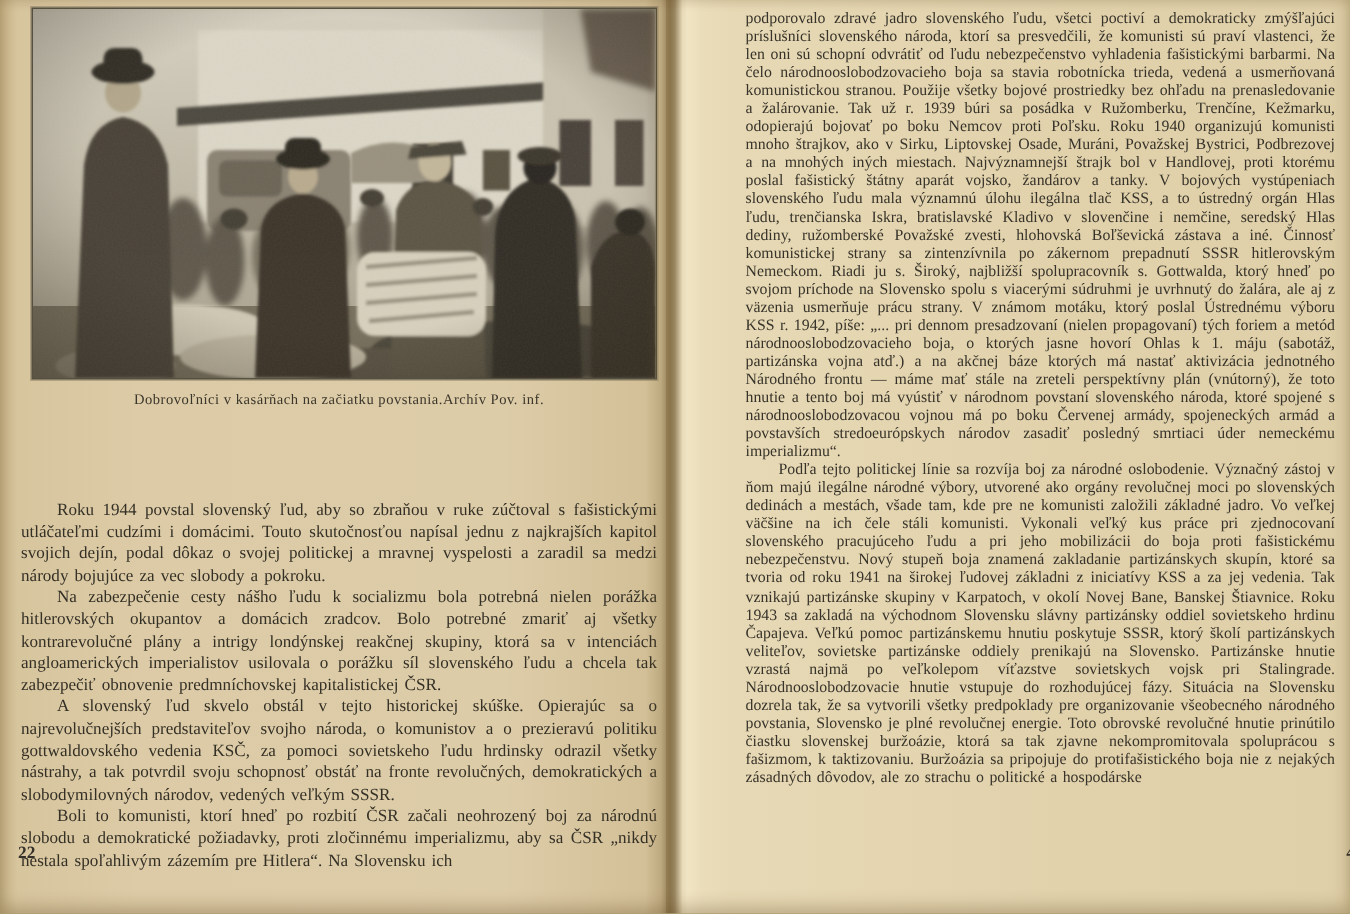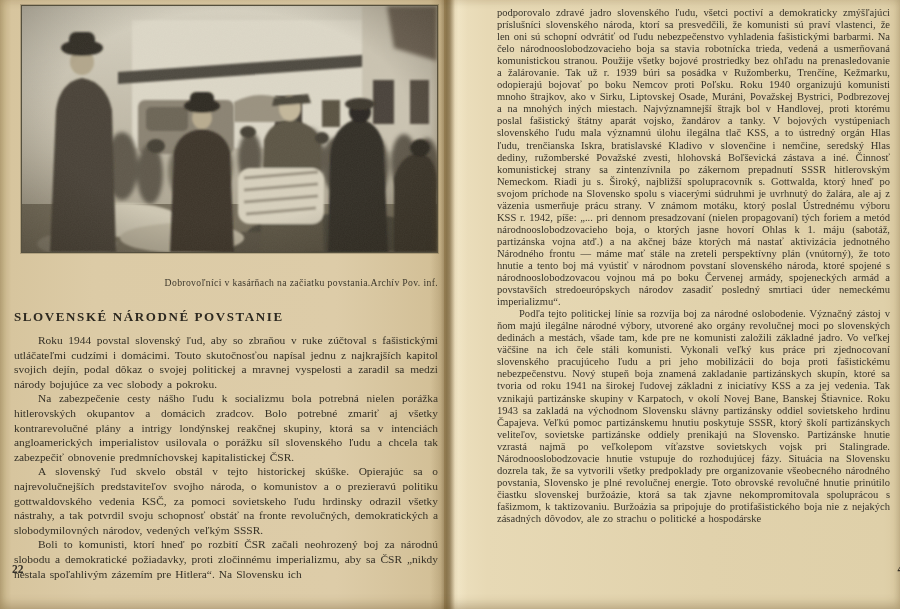--- a/index.html
+++ b/index.html
@@ -33,22 +33,22 @@
     box-shadow:inset 0 -5px 10px rgba(95,70,30,.28), inset 0 3px 6px rgba(95,70,30,.12);
   }
   .photo-wrap{
     position:absolute;left:21px;top:5px;width:417px;height:248px;margin:0;
     border:1px solid #55503f;box-sizing:border-box;
     box-shadow:0 0 0 1px rgba(60,50,30,.25), inset 0 0 14px rgba(40,32,18,.35);
     background:#b5ae9d;
   }
   .caption-row{
     position:absolute;left:14px;top:261px;width:424px;
-    display:flex;justify-content:flex-end;
-    font-size:9.7px;letter-spacing:.35px;color:#3b362b;margin-top:16px;
+    display:flex;justify-content:center;
+    font-size:9.7px;letter-spacing:.35px;color:#3b362b;
   }
   .chapter-heading{
     position:absolute;left:14px;top:309px;margin:0;
     font-size:13px;font-weight:bold;letter-spacing:1.6px;color:#2d2920;
   }
   .body-left{
     position:absolute;left:14px;top:333px;width:424px;
     font-size:11.4px;line-height:14.6px;text-align:justify;color:#343026;
     word-spacing:1.2px;
   }
@@ -180,21 +180,20 @@
         <rect width="415" height="246" fill="url(#vig)"></rect>
         <rect width="415" height="246" filter="url(#grain)" opacity="0.55"></rect>
       </svg>
     </figure>
 
     <div class="caption-row">
       <span>Dobrovoľníci v kasárňach na začiatku povstania.</span>
       <span>Archív Pov. inf.</span>
     </div>
 
-    <h1 class="chapter-heading">SLOVENSKÉ NÁRODNÉ POVSTANIE</h1>
 
     <div class="body-left">
       <p>Roku 1944 povstal slovenský ľud, aby so zbraňou v ruke zúčtoval s fašistickými utláčateľmi cudzími i domácimi. Touto skutočnosťou napísal jednu z najkrajších kapitol svojich dejín, podal dôkaz o svojej politickej a mravnej vyspelosti a zaradil sa medzi národy bojujúce za vec slobody a pokroku.</p>
       <p>Na zabezpečenie cesty nášho ľudu k socializmu bola potrebná nielen porážka hitlerovských okupantov a domácich zradcov. Bolo potrebné zmariť aj všetky kontrarevolučné plány a intrigy londýnskej reakčnej skupiny, ktorá sa v intenciách angloamerických imperialistov usilovala o porážku síl slovenského ľudu a chcela tak zabezpečiť obnovenie predmníchovskej kapitalistickej ČSR.</p>
       <p>A slovenský ľud skvelo obstál v tejto historickej skúške. Opierajúc sa o najrevolučnejších predstaviteľov svojho národa, o komunistov a o prezieravú politiku gottwaldovského vedenia KSČ, za pomoci sovietskeho ľudu hrdinsky odrazil všetky nástrahy, a tak potvrdil svoju schopnosť obstáť na fronte revolučných, demokratických a slobodymilovných národov, vedených veľkým SSSR.</p>
       <p>Boli to komunisti, ktorí hneď po rozbití ČSR začali neohrozený boj za národnú slobodu a demokratické požiadavky, proti zločinnému imperializmu, aby sa ČSR „nikdy nestala spoľahlivým zázemím pre Hitlera“. Na Slovensku ich</p>
     </div>
 
     <div class="page-num pn-left">22</div>
   </div>

